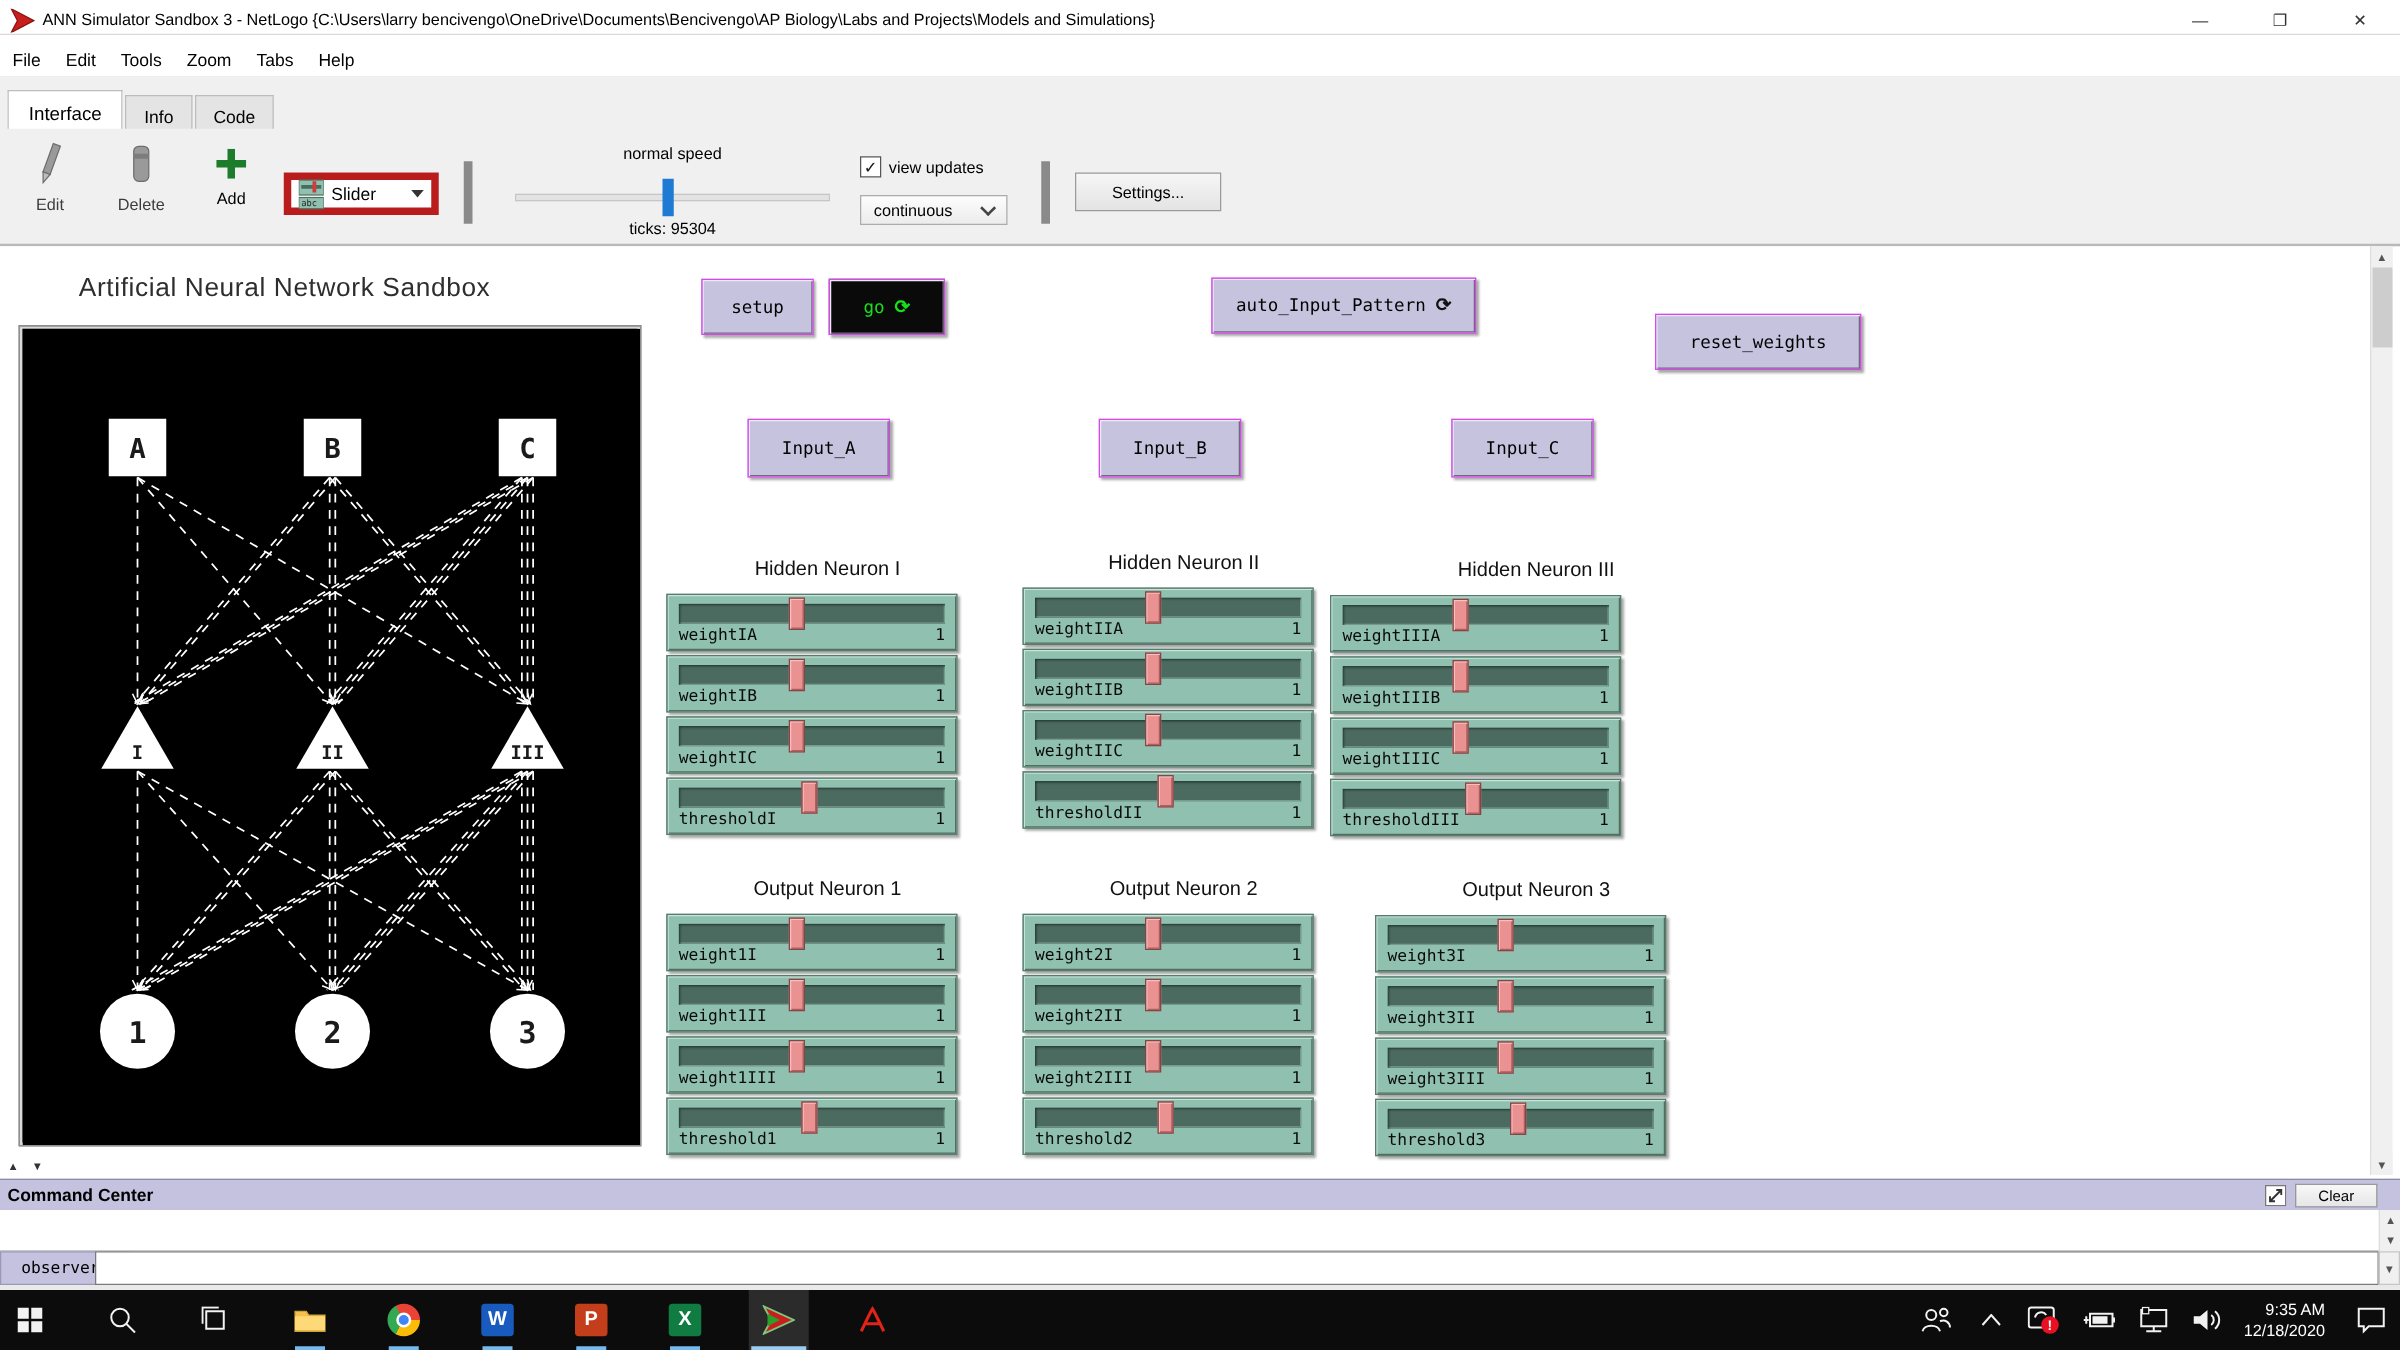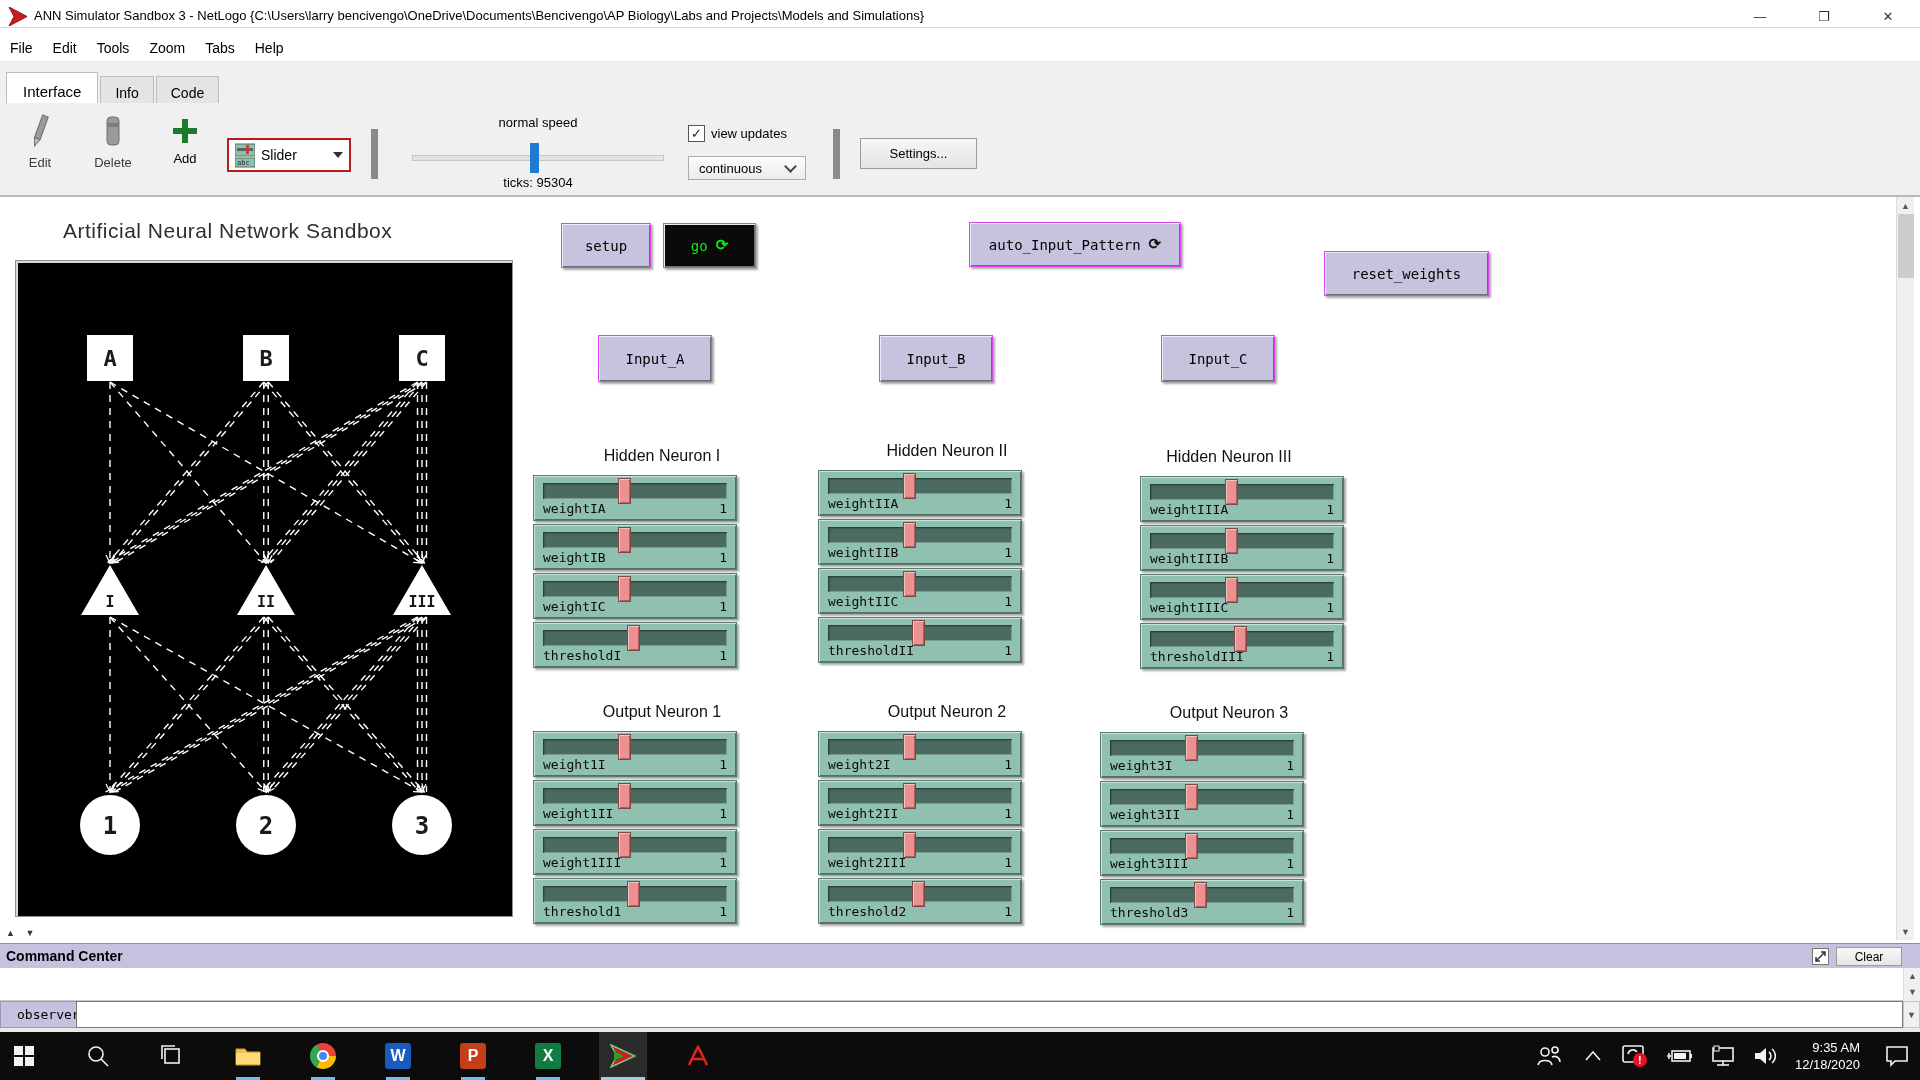--- a/index.html
+++ b/index.html
@@ -14,39 +14,39 @@
   #menubar { left:0; top:34px; width:1920px; height:28px; background:#fff; display:flex; align-items:center; border-bottom:1px solid #e8e8e8;}
   #menubar span { font-size:14px; color:#000; padding:0 10px; }
   
   #tabrow { left:0; top:62px; width:1920px; height:49px; background:#f0f0f0; border-bottom:1px solid #bdbdbd; display:flex; align-items:flex-end; padding-left:6px;}
   .tab { font-size:14px; color:#000; padding:8px 14px 9px; border:1px solid #bdbdbd; border-bottom:none; background:#e4e4e4; margin-right:2px;}
   .tab.active { background:#fff; font-size:15px; padding:10px 16px 11px; position:relative; top:1px; }
   
   #toolbar { left:0; top:103px; width:1920px; height:94px; background:#f0f0f0; border-bottom:2px solid #b9b9b9; }
   .toollbl { font-size:13px; color:#3c3c3c; text-align:center; }
   .vsep { width:7px; background:#8a8a8a; }
-  .combo { background:#fff; border:2px solid #b91c1c; display:flex; align-items:center; padding:2px 6px; }
+  .combo { background:#fff; border:6px solid #b91c1c; display:flex; align-items:center; padding:2px 6px; }
   .dropbtn { background:linear-gradient(#fdfdfd,#ececec); border:1px solid #acacac; display:flex; align-items:center; justify-content:space-between; padding:0 10px; font-size:13px; color:#000;}
   .carett { width:0; height:0; border-left:5px solid transparent; border-right:5px solid transparent; border-top:6px solid #333; }
   .chev { width:9px; height:9px; border-right:2px solid #444; border-bottom:2px solid #444; transform:rotate(45deg); margin-top:-4px;}
   #settingsbtn { background:linear-gradient(#f6f6f6,#e4e4e4); border:1px solid #9a9a9a; font-size:13px; color:#000; display:flex; align-items:center; justify-content:center; }
   
   #iface { left:0; top:197px; width:1896px; height:743px; background:#fff; }
   #viewtitle { font-size:21px; color:#2e2e2e; letter-spacing:0.5px; }
   #viewframe { border:1px solid #8f8f8f; box-shadow:inset 0 0 0 2px #d9d9d9; background:#000; }
   
   .nlbtn { background:#c6c3de; border:1px solid #d946ef;
     box-shadow:inset 1px 1px 0 #eceaf6, inset -1px -1px 0 #6d6d7a, 2px 2px 2px rgba(0,0,0,0.35);
     display:flex; align-items:center; justify-content:center;
     font-family:"DejaVu Sans Mono", monospace; font-size:14px; color:#000; }
   .nlbtn.dark { background:#0a0a0a; color:#18e018; }
   .forever { font-size:15px; line-height:1; margin-left:8px; font-weight:bold; }
   .slider-col { position:absolute; width:258px; }
   .grouphdr { position:absolute; width:258px; text-align:center; font-size:16px; color:#111; }
-  .nlslider { position:relative; width:204px; height:46px; background:#8fc0b0; border:1px solid #5a7a6e; margin-bottom:3px;
+  .nlslider { position:relative; width:233px; height:46px; background:#8fc0b0; border:1px solid #5a7a6e; margin-bottom:3px;
     box-shadow:inset 1px 1px 0 #c6e4d8, inset -1px -1px 0 #53705f, 2px 2px 2px rgba(0,0,0,0.35); }
   .nltrack { position:absolute; left:9px; right:9px; top:7px; height:16px; background:#4c6b60;
     box-shadow:inset 1px 1px 2px #1f362e, inset -1px -1px 0 #7fa294; }
   .nlhandle { position:absolute; top:-5px; width:13px; height:26px; background:#ea9191; border:1px solid #7d4848;
     box-shadow:inset 1px 1px 0 #f7c0c0, inset -1px -1px 0 #b05f5f; }
   .nlsldrow { position:absolute; left:9px; right:9px; bottom:4px; display:flex; justify-content:space-between;
     font-family:"DejaVu Sans Mono", monospace; font-size:13px; color:#0a0a0a; }
   
   .sb { background:#f0f0f0; border-left:1px solid #dcdcdc; }
   .sbarr { width:17px; height:17px; display:flex; align-items:center; justify-content:center; color:#555; font-size:9px; background:#f0f0f0;}
@@ -318,21 +318,21 @@
           <div class="nltrack">
             <div class="nlhandle" style="left:calc(49% - 6px)"></div>
           </div>
           <div class="nlsldrow">
             <span>thresholdII</span>
             <span>1</span>
           </div>
         </div>
       </div>
       <div class="grouphdr" style="left: 1100px; top: 251px;">Hidden Neuron III</div>
-      <div class="slider-col" style="left: 1140px; top: 279px;">
+      <div class="slider-col" style="left: 1064px; top: 279px;">
         <div class="nlslider">
           <div class="nltrack">
             <div class="nlhandle" style="left:calc(44% - 6px)"></div>
           </div>
           <div class="nlsldrow">
             <span>weightIIIA</span>
             <span>1</span>
           </div>
         </div>
         <div class="nlslider">

